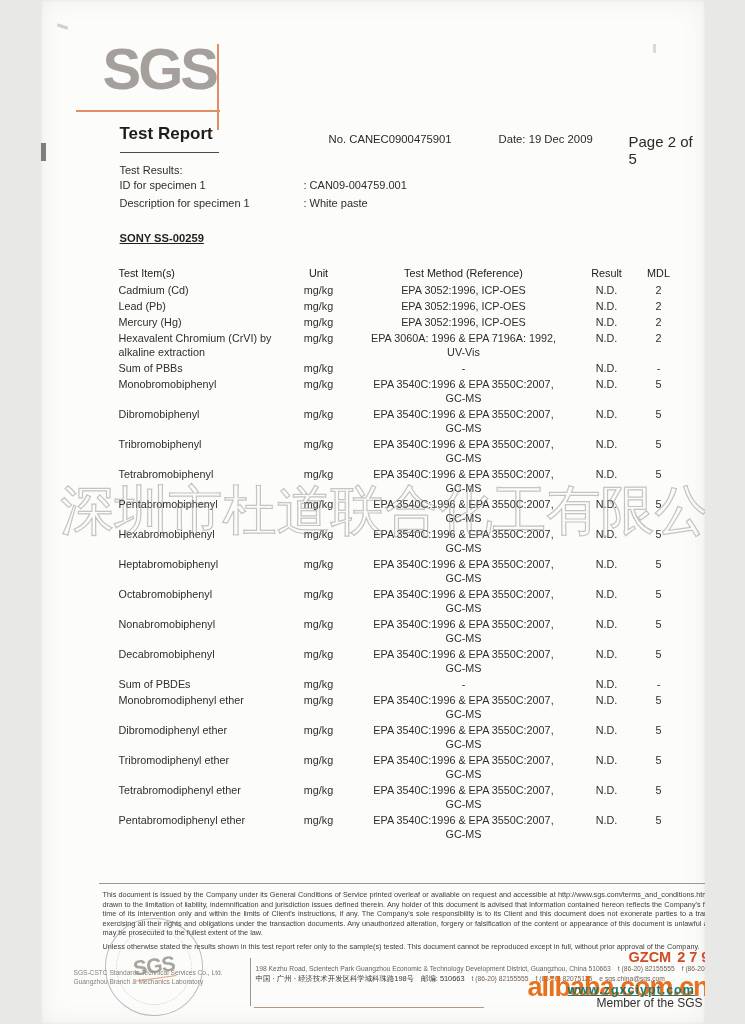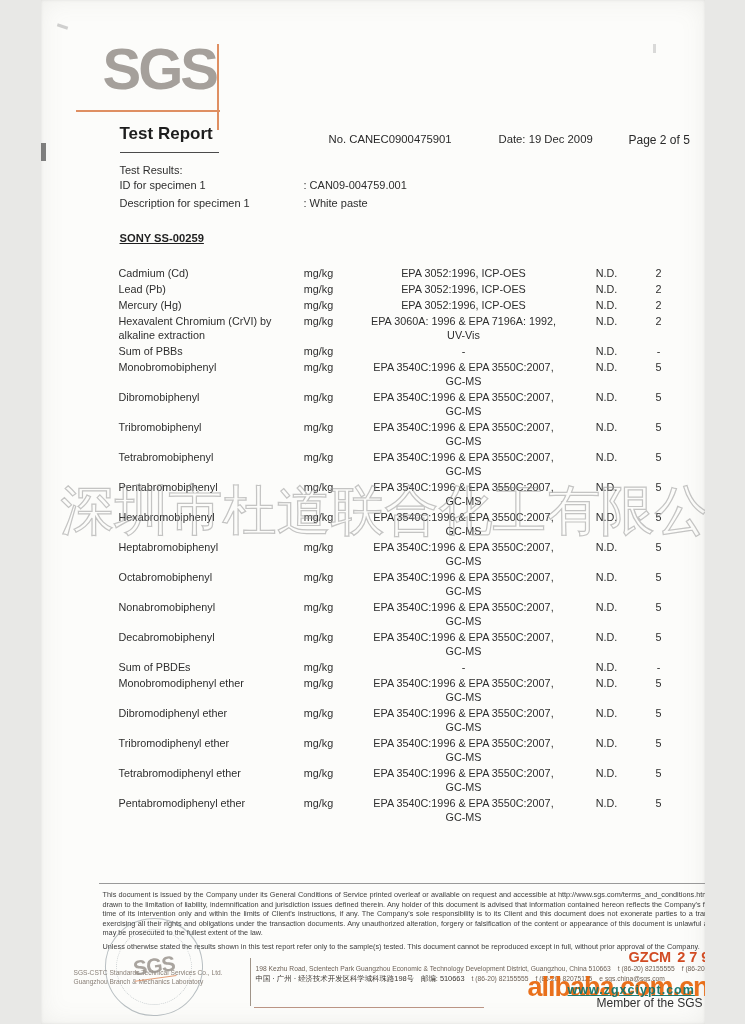--- a/index.html
+++ b/index.html
@@ -17,21 +17,21 @@
     color:#a5a09b; letter-spacing:-3px; line-height:1;
   }
   .logo-hline { position:absolute; left:-27px; top:70px; width:144px; height:2px; background:#df8f62; z-index:1; }
   .logo-vline { position:absolute; left:114px; top:4px; width:2px; height:86px; background:#df8f62; z-index:1; }
   .report-title {
     position:absolute; left:79px; top:124px; font-size:17px; font-weight:bold; color:#1d1d1d;
     border-bottom:1.5px solid #4a4a4a; padding-bottom:8px; padding-right:6px;
   }
   .hdr-no   { position:absolute; left:288px; top:133px; font-size:11.3px; color:#2a2a2a; }
   .hdr-date { position:absolute; left:458px; top:133px; font-size:11.3px; color:#2a2a2a; }
-  .hdr-page { position:absolute; left:588px; top:133px; font-size:12px; color:#2a2a2a; }
+  .hdr-page { position:absolute; left:588px; top:133px; font-size:15px; color:#2a2a2a; }
 
   
   .results-block { position:absolute; left:79px; top:164px; width:560px; font-size:11px; }
   .results-title { margin-bottom:0; }
   .spec-row { display:flex; line-height:18px; }
   .spec-label { width:184px; }
   .standard-heading {
     position:absolute; left:79px; top:232px; font-size:11.2px; font-weight:bold;
     text-decoration:underline; color:#1f1f1f;
   }
@@ -135,20 +135,27 @@
       <span>: CAN09-004759.001</span>
     </div>
     <div class="spec-row">
       <span class="spec-label">Description for specimen 1</span>
       <span>: White paste</span>
     </div>
   </div>
   <div class="standard-heading">SONY SS-00259</div>
 
   <div class="test-table">
+    <div class="t-row t-head">
+      <div class="c-item">Test Item(s)</div>
+      <div class="c-unit">Unit</div>
+      <div class="c-method">Test Method (Reference)</div>
+      <div class="c-result">Result</div>
+      <div class="c-mdl">MDL</div>
+    </div>
     <div>
     <div class="t-row">
       <div class="c-item">Cadmium (Cd)</div>
       <div class="c-unit">mg/kg</div>
       <div class="c-method">EPA 3052:1996, ICP-OES</div>
       <div class="c-result">N.D.</div>
       <div class="c-mdl">2</div>
     </div>
 
     <div class="t-row">

